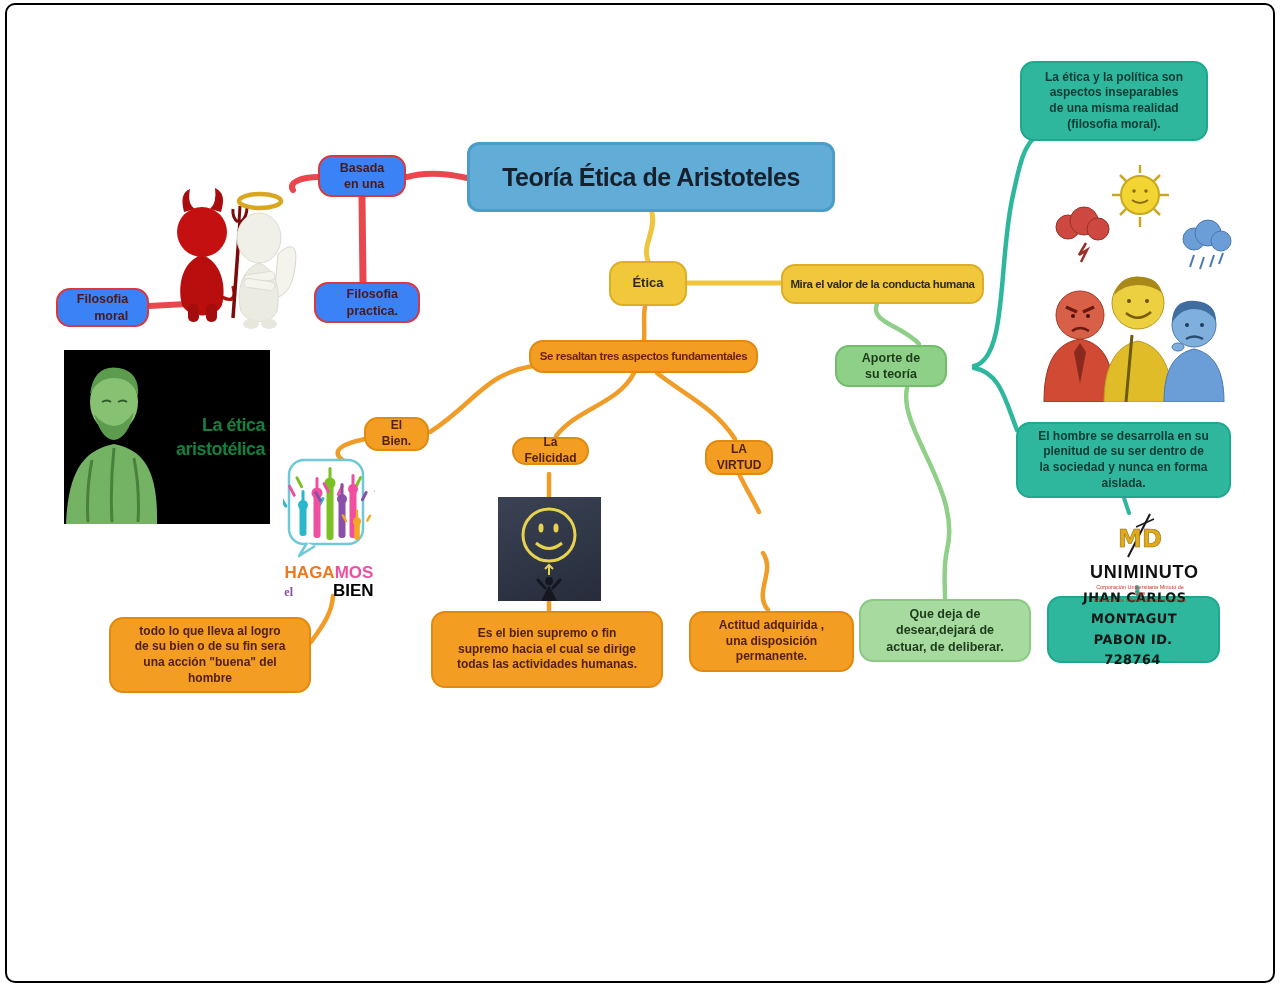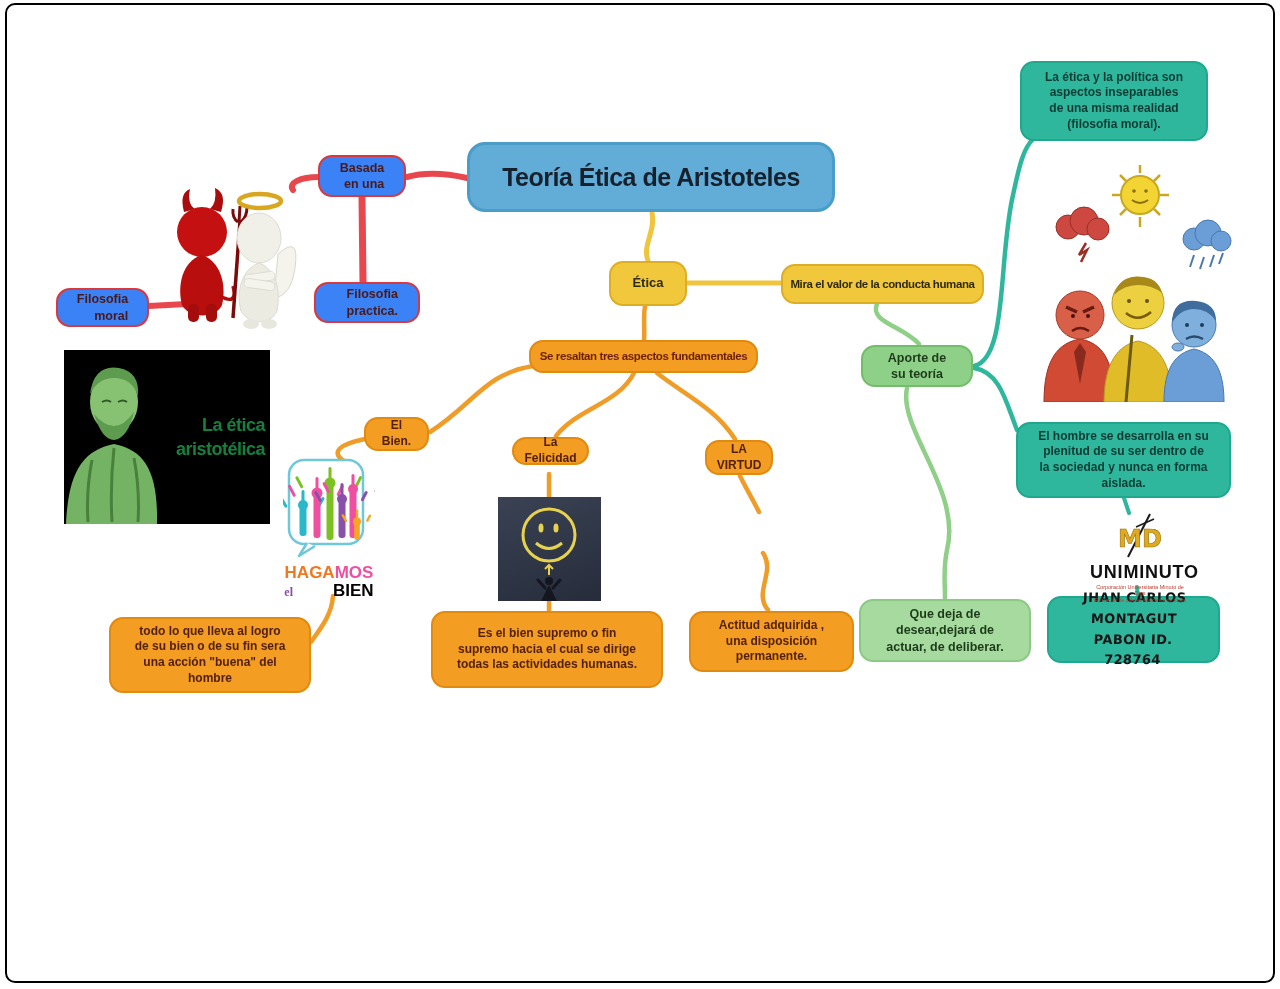--- a/index.html
+++ b/index.html
@@ -10,21 +10,21 @@
   .frame{
     position:absolute;left:5px;top:3px;right:5px;bottom:6px;
     border:2px solid #000;border-radius:10px;pointer-events:none;z-index:5;
   }
   svg.connectors{position:absolute;left:0;top:0;z-index:1;}
   .node{
     position:absolute;z-index:2;border-radius:14px;display:flex;align-items:center;justify-content:center;
     text-align:center;font-weight:700;padding:4px 20px;box-sizing:border-box;line-height:1.3;
   }
   .node span{display:block;}
-  .blue{background:#61add7;border:3px solid #4a9cc9;color:#17212e;border-radius:18px;}
+  .blue{background:#61add7;border:3px solid #4a9cc9;color:#17212e;border-radius:12px;}
   .red{background:#3b82f6;border:2.5px solid #d8383e;color:#4a1a1a;font-size:12.5px;text-align:right;}
   .yellow{background:#f1c83c;border:2.5px solid #ddae25;color:#2f2a14;font-size:13px;}
   .orange{background:#f39d22;border:2.5px solid #e18a10;color:#53200e;font-size:12px;}
   .green{background:#8fd088;border:2.5px solid #72bd6a;color:#1d3b1a;font-size:12.5px;}
   .green-light{background:#a6da9e;border:2.5px solid #8cc985;color:#1d3b1a;font-size:12.5px;}
   .teal{background:#2fb79e;border:2.5px solid #1ea88e;color:#0d3b33;font-size:12px;}
   .title-node{font-size:25px;letter-spacing:-0.5px;}
   .nowrap{white-space:nowrap;letter-spacing:-0.4px;}
   .sz11{font-size:11.5px;}
   .darkred-text{color:#6b1f0c;font-size:11.5px;}
@@ -149,21 +149,21 @@
   <div class="node orange" style="left:689px;top:611px;width:165px;height:61px">
     <span>Actitud adquirida , una disposición permanente.</span>
   </div>
   <div class="node orange" style="left:431px;top:611px;width:232px;height:77px">
     <span>Es el bien supremo o fin supremo hacia el cual se dirige todas las actividades humanas.</span>
   </div>
   <div class="node orange" style="left:109px;top:617px;width:202px;height:76px">
     <span>todo lo que lleva al logro de su bien o de su fin sera una acción "buena" del hombre</span>
   </div>
 
-  <div class="node green" style="left:861px;top:345px;width:112px;height:42px">
+  <div class="node green" style="left:835px;top:345px;width:112px;height:42px">
     <span>Aporte de su teoría</span>
   </div>
   <div class="node green-light" style="left:859px;top:599px;width:172px;height:63px">
     <span>Que deja de desear,dejará de actuar, de deliberar.</span>
   </div>
 
   <div class="node teal" style="left:1020px;top:61px;width:188px;height:80px">
     <span>La ética y la política son aspectos inseparables de una misma realidad (filosofia moral).</span>
   </div>
   <div class="node teal" style="left:1016px;top:422px;width:215px;height:76px">

